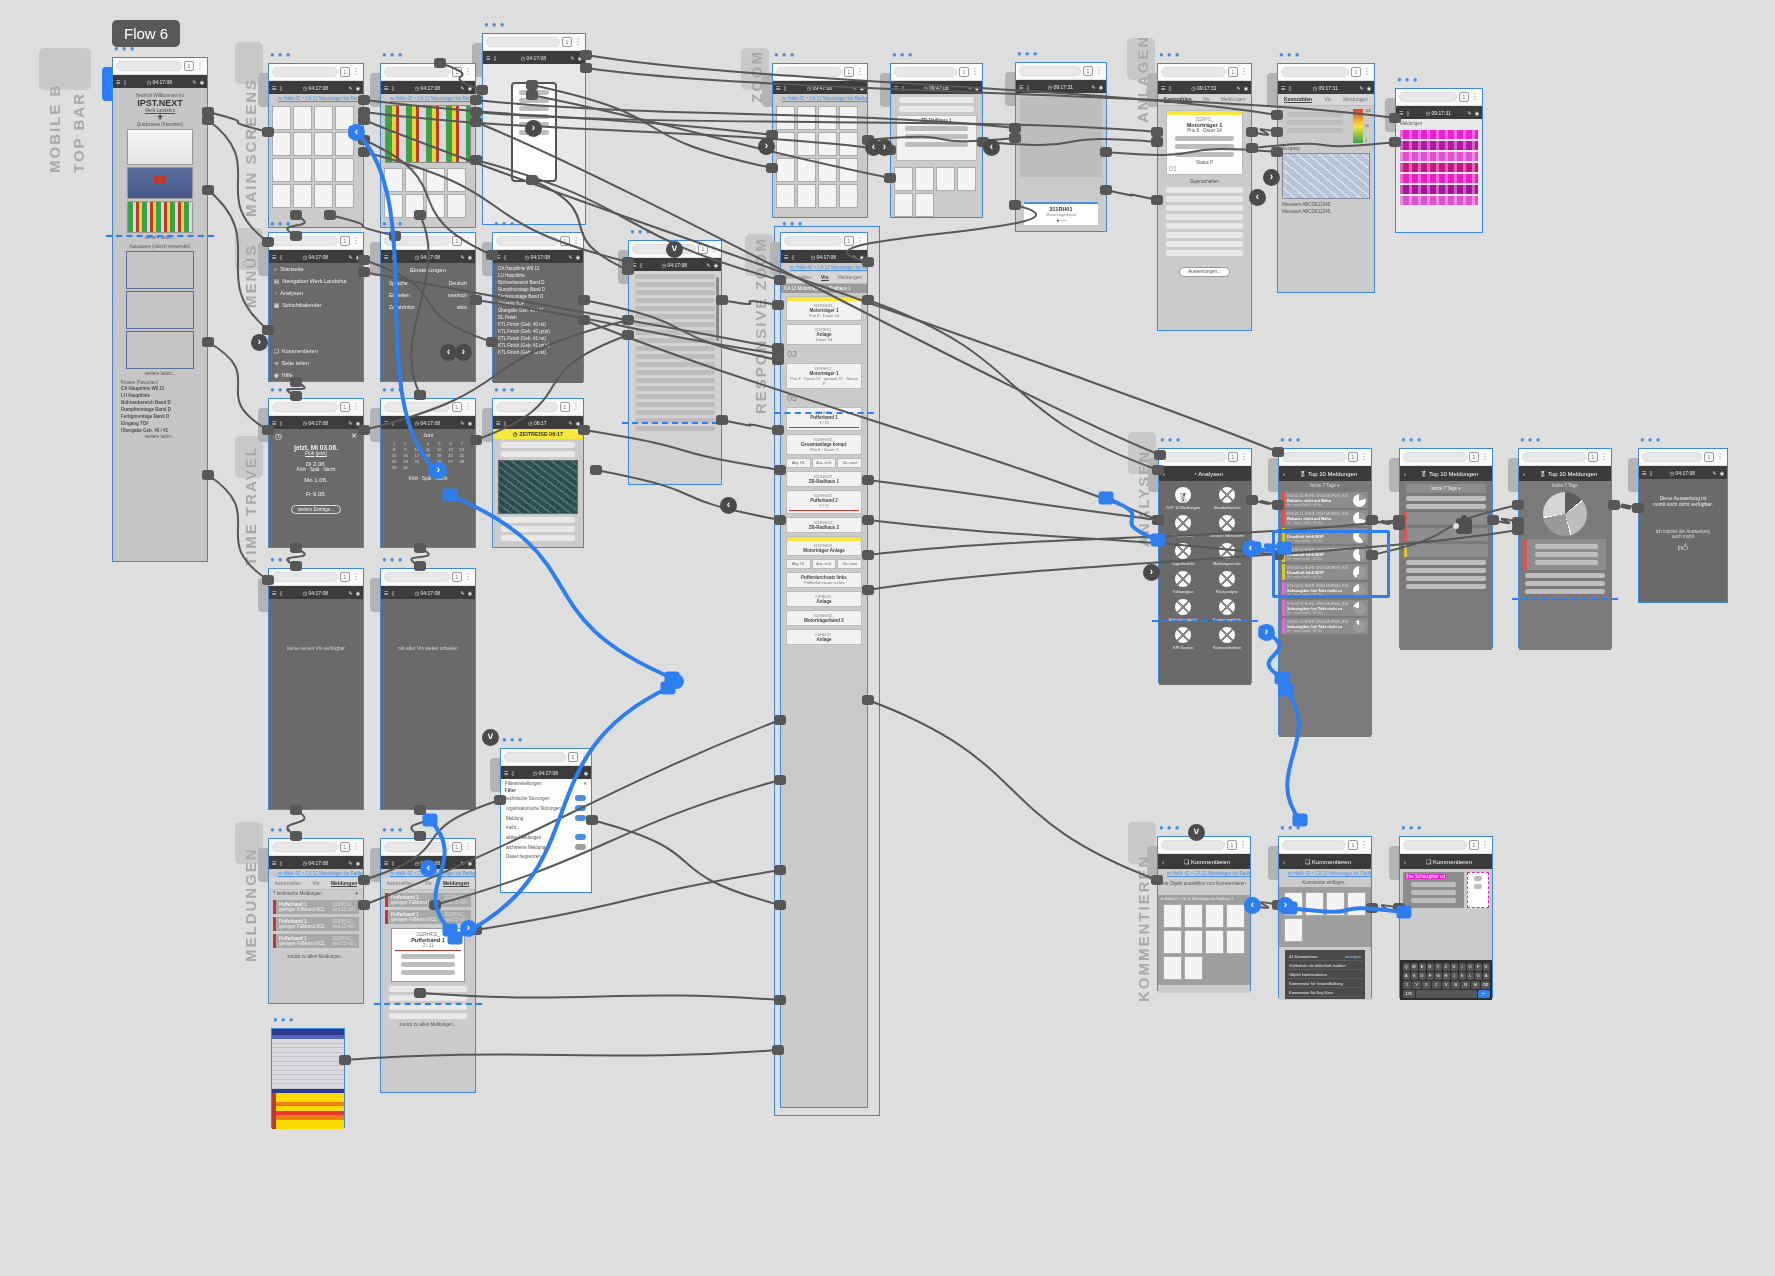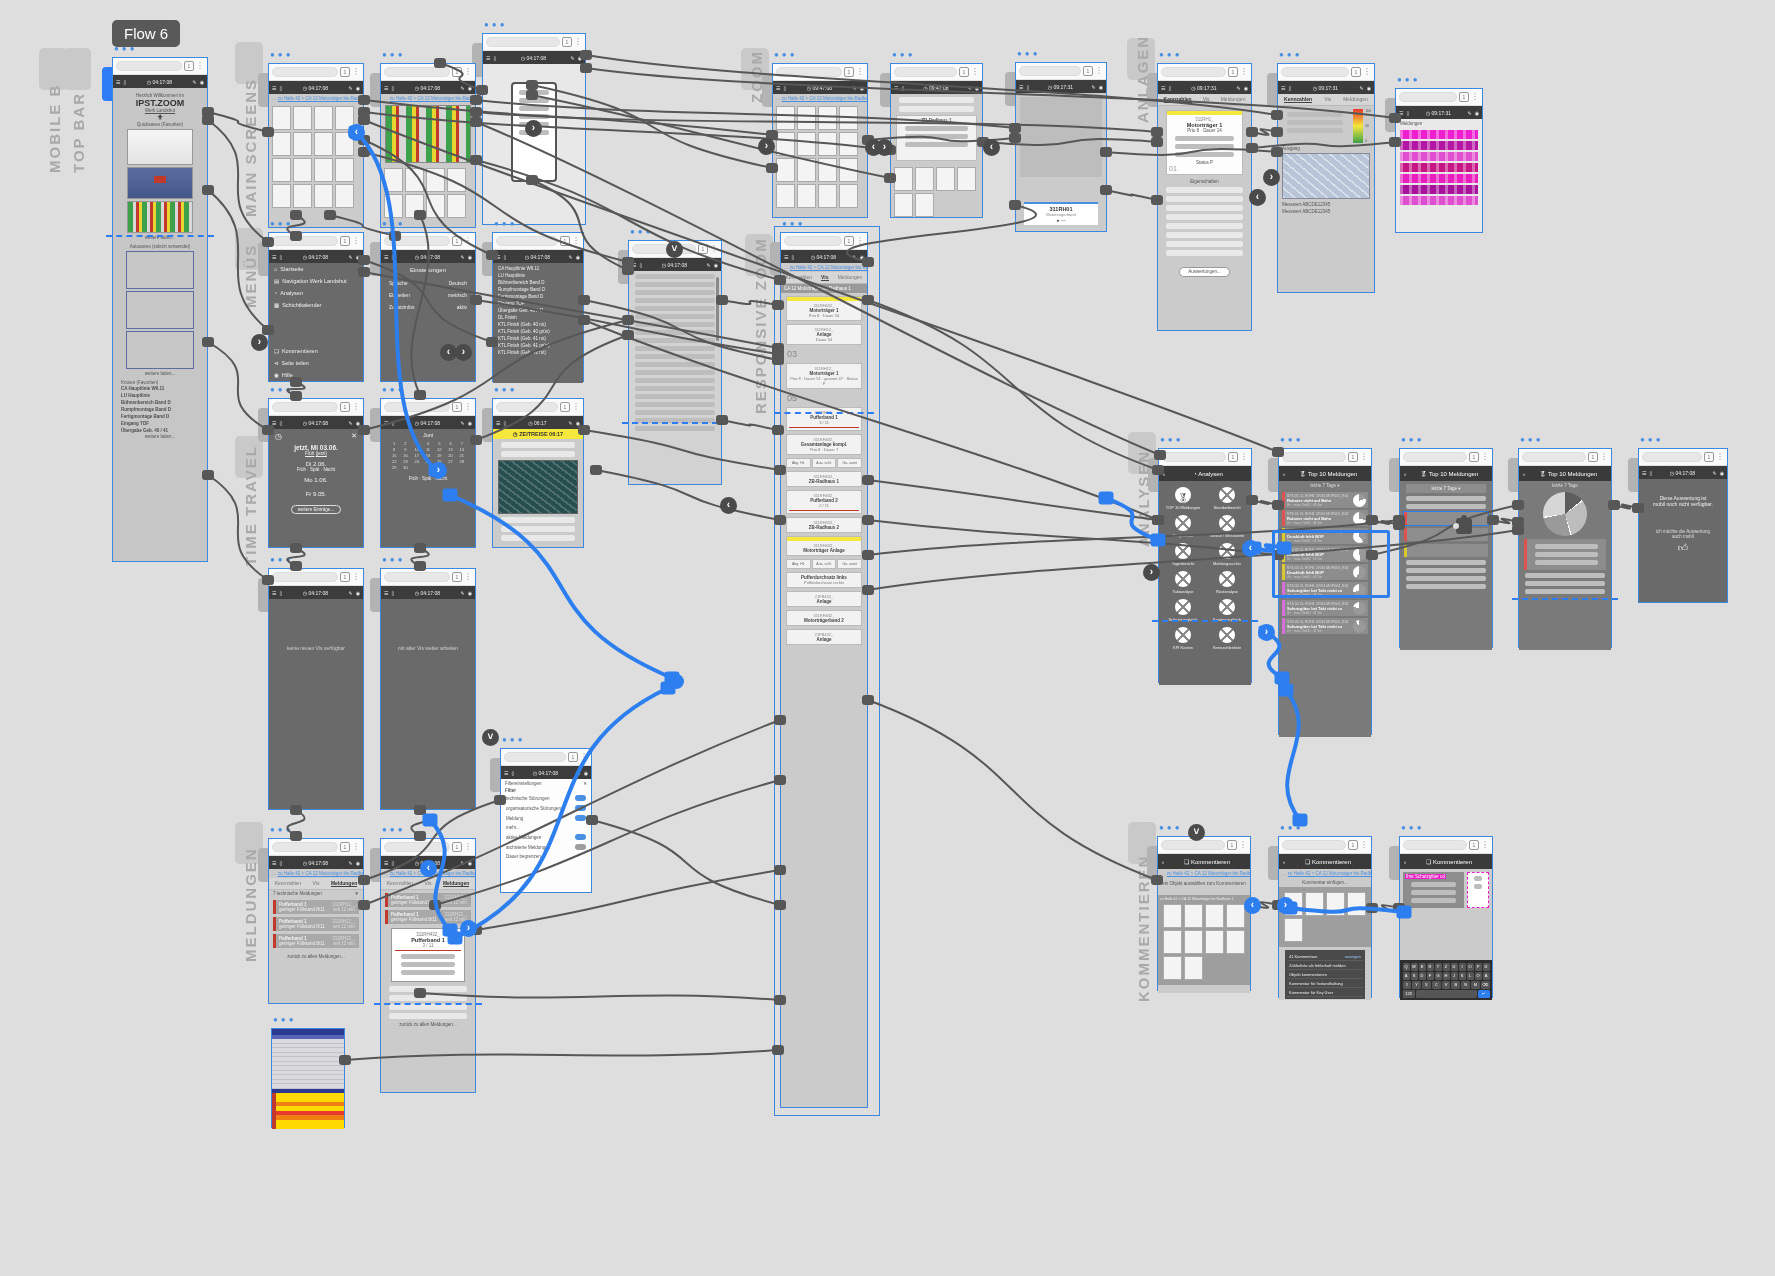--- a/index.html
+++ b/index.html
@@ -95,21 +95,21 @@
   </div>
   <div class="dbar">
     <span>☰</span>
     <span>▯</span>
     <span class="sp">◷ <span>04:17:08</span></span>
     <span>✎</span>
     <span>◉</span>
   </div>
       <div class="body" style="height:473px;background:#c6c6c6;">
   <div class="ctr mini" style="padding-top:5px;">Herzlich Willkommen im</div>
-  <div class="ctr" style="font-size:9px;font-weight:bold;color:#333;">IPST.ZOOM</div>
+  <div class="ctr" style="font-size:9px;font-weight:bold;color:#333;">IPST.NEXT</div>
   <div class="ctr mini"><u>Werk Landshut</u></div>
   <div class="ctr" style="font-size:8px;">⚜</div>
   <div class="ctr mini">Quicksaves (Favoriten)</div>
   <div class="thumb" style="width:64px;height:34px;background:
     linear-gradient(#f6f6f6,#e4e4e4);"></div>
   <div class="thumb" style="width:64px;height:30px;background:
     linear-gradient(#5a6d9e,#45578a);">
           <div style="width:12px;height:7px;background:#c0392b;margin:8px auto;"></div>
         </div>
   <div class="thumb" style="width:64px;height:30px;background:

